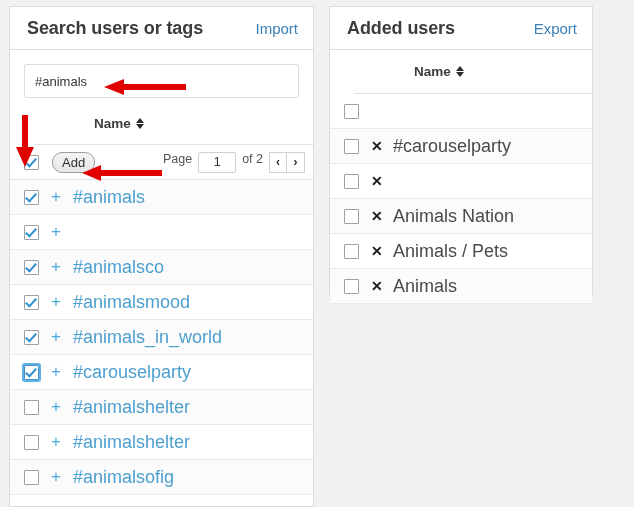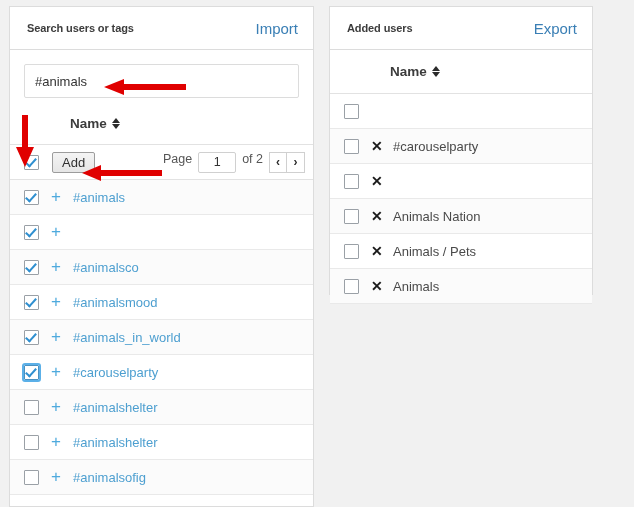--- a/index.html
+++ b/index.html
@@ -46,21 +46,21 @@
   .panel-header {
     height: 43px;
     border-bottom: 1px solid #dcdcdc;
     display: flex;
     align-items: center;
     justify-content: space-between;
     padding: 0 15px 0 17px;
     box-sizing: border-box;
   }
   .panel-title {
-    font-size: 11px;
+    font-size: 18px;
     font-weight: bold;
     color: #3c3c3c;
     letter-spacing: -0.1px;
   }
   .panel-action {
     font-size: 15px;
     color: #3a7fb5;
     cursor: pointer;
   }
 
@@ -85,20 +85,21 @@
 
   
   .name-head {
     height: 42px;
     display: flex;
     align-items: center;
     padding-left: 60px;
     border-bottom: 1px solid #e2e2e2;
     box-sizing: border-box;
     margin-top: 5px;
+    margin-left: 24px;
   }
   .panel-right .name-head {
     margin-top: 0;
     height: 44px;
   }
   .name-head-label {
     font-weight: bold;
     font-size: 13.5px;
     color: #3c3c3c;
   }
@@ -130,21 +131,21 @@
     box-sizing: border-box;
     padding-left: 14px;
   }
   .add-button {
     margin-left: 13px;
     font-family: "Liberation Sans", sans-serif;
     font-size: 13px;
     color: #2f2f2f;
     background: linear-gradient(#f4f4f4, #e6e6e6);
     border: 1px solid #9c9c9c;
-    border-radius: 2px;
+    border-radius: 10px;
     padding: 2px 9px;
     cursor: pointer;
     line-height: 15px;
   }
   .pager {
     margin-left: auto;
     margin-right: 8px;
     display: flex;
     align-items: flex-start;
     font-size: 12.5px;
@@ -185,21 +186,21 @@
   .row {
     height: 35px;
     display: flex;
     align-items: center;
     border-bottom: 1px solid #e9e9e9;
     box-sizing: border-box;
     padding-left: 14px;
   }
   .row.alt { background: #fbfbfb; }
   .row-label {
-    font-size: 13px;
+    font-size: 18px;
     color: #4a4a4a;
     white-space: nowrap;
   }
   .row-label.link {
     color: #4d9fd0;
   }
   .plus-icon {
     width: 22px;
     margin-left: 12px;
     color: #4eaadd;

